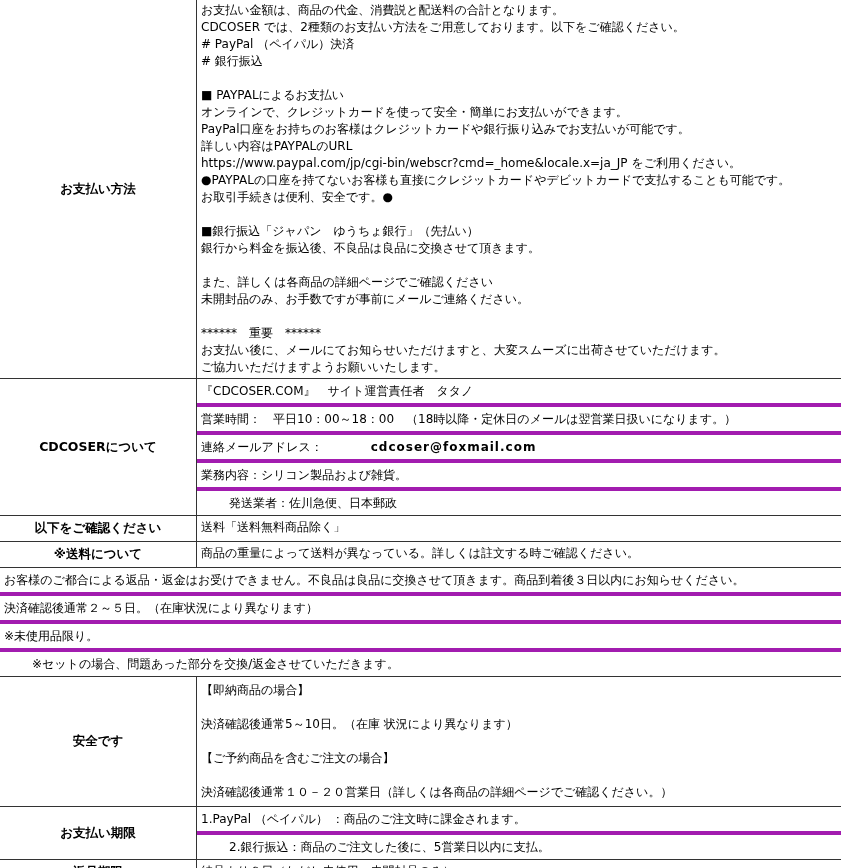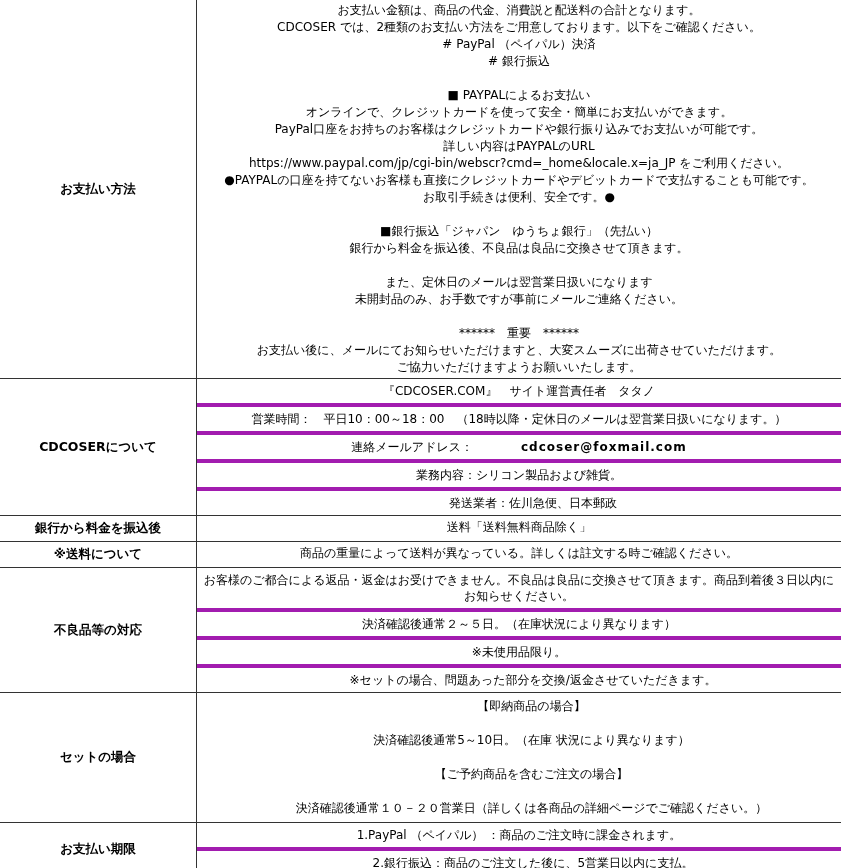--- a/index.html
+++ b/index.html
@@ -10,33 +10,33 @@
   }
   .info-table { width:841px; display:flex; flex-direction:column; }
   .row { display:flex; border-bottom:1px solid #333333; }
   .hdr {
     flex:0 0 197px; width:197px; box-sizing:border-box;
     border-right:1px solid #333333;
     display:flex; align-items:center; justify-content:center;
     font-weight:bold; text-align:center; padding:4px 4px;
     font-size:12.5px;
   }
-  .content { flex:1; min-width:0;text-align:center; }
+  .content { flex:1; min-width:0; }
   .lines { padding:2px 4px; }
   .line { min-height:17px; line-height:17px; white-space:pre-wrap; word-break:break-all; }
   .subrow {
     border-bottom:4px solid #a21caf;
     padding:4px 4px; line-height:16px; min-height:16px;
     white-space:pre-wrap; word-break:break-all;
   }
   .subrow.last { border-bottom:none;margin-left:28px; }
   .single { padding:3px 4px; line-height:16px; white-space:pre-wrap; word-break:break-all; }
   .email { font-weight:bold; letter-spacing:1px;margin-left:48px; }
   .spaced { padding:5px 4px; }
-  .spaced .line { min-height:17px;margin-left:25px; }
+  .spaced .line { min-height:17px; }
 </style>
 </head>
 <body>
 
 <div class="info-table">
 
   <div class="row">
     <div class="hdr">お支払い方法</div>
     <div class="content">
       <div class="lines">
@@ -49,21 +49,21 @@
         <div class="line">オンラインで、クレジットカードを使って安全・簡単にお支払いができます。</div>
         <div class="line">PayPal口座をお持ちのお客様はクレジットカードや銀行振り込みでお支払いが可能です。</div>
         <div class="line">詳しい内容はPAYPALのURL</div>
         <div class="line">https://www.paypal.com/jp/cgi-bin/webscr?cmd=_home&amp;locale.x=ja_JP をご利用ください。</div>
         <div class="line">●PAYPALの口座を持てないお客様も直接にクレジットカードやデビットカードで支払することも可能です。</div>
         <div class="line">お取引手続きは便利、安全です。●</div>
         <div class="line"></div>
         <div class="line">■銀行振込「ジャパン　ゆうちょ銀行」（先払い）</div>
         <div class="line">銀行から料金を振込後、不良品は良品に交換させて頂きます。</div>
         <div class="line"></div>
-        <div class="line">また、定休日のメールは翌営業日扱いになります</div>
+        <div class="line">また、詳しくは各商品の詳細ページでご確認ください</div>
         <div class="line">未開封品のみ、お手数ですが事前にメールご連絡ください。</div>
         <div class="line"></div>
         <div class="line">******　重要　******</div>
         <div class="line">お支払い後に、メールにてお知らせいただけますと、大変スムーズに出荷させていただけます。</div>
         <div class="line">ご協力いただけますようお願いいたします。</div>
       </div>
     </div>
   </div>
 
   <div class="row">
@@ -71,45 +71,44 @@
     <div class="content">
       <div class="subrow">『CDCOSER.COM』　サイト運営責任者　タタノ</div>
       <div class="subrow">営業時間：　平日10：00～18：00　（18時以降・定休日のメールは翌営業日扱いになります。）</div>
       <div class="subrow"><span>連絡メールアドレス：</span><span class="email">cdcoser@foxmail.com</span></div>
       <div class="subrow">業務内容：シリコン製品および雑貨。</div>
       <div class="subrow last">発送業者：佐川急便、日本郵政</div>
     </div>
   </div>
 
   <div class="row">
-    <div class="hdr">銀行から料金を振込後</div>
+    <div class="hdr">以下をご確認ください</div>
     <div class="content">
       <div class="single">送料「送料無料商品除く」</div>
     </div>
   </div>
 
   <div class="row">
     <div class="hdr">※送料について</div>
     <div class="content">
       <div class="single">商品の重量によって送料が異なっている。詳しくは註文する時ご確認ください。</div>
     </div>
   </div>
 
   <div class="row">
-    <div class="hdr">不良品等の対応</div>
     <div class="content">
       <div class="subrow">お客様のご都合による返品・返金はお受けできません。不良品は良品に交換させて頂きます。商品到着後３日以内にお知らせください。</div>
       <div class="subrow">決済確認後通常２～５日。（在庫状況により異なります）</div>
       <div class="subrow">※未使用品限り。</div>
       <div class="subrow last">※セットの場合、問題あった部分を交換/返金させていただきます。</div>
     </div>
   </div>
 
   <div class="row">
-    <div class="hdr">セットの場合</div>
+    <div class="hdr">安全です</div>
     <div class="content">
       <div class="lines spaced">
         <div class="line">【即納商品の場合】</div>
         <div class="line"></div>
         <div class="line">決済確認後通常5～10日。（在庫 状況により異なります）</div>
         <div class="line"></div>
         <div class="line">【ご予約商品を含むご注文の場合】</div>
         <div class="line"></div>
         <div class="line">決済確認後通常１０－２０営業日（詳しくは各商品の詳細ページでご確認ください。）</div>
       </div>

